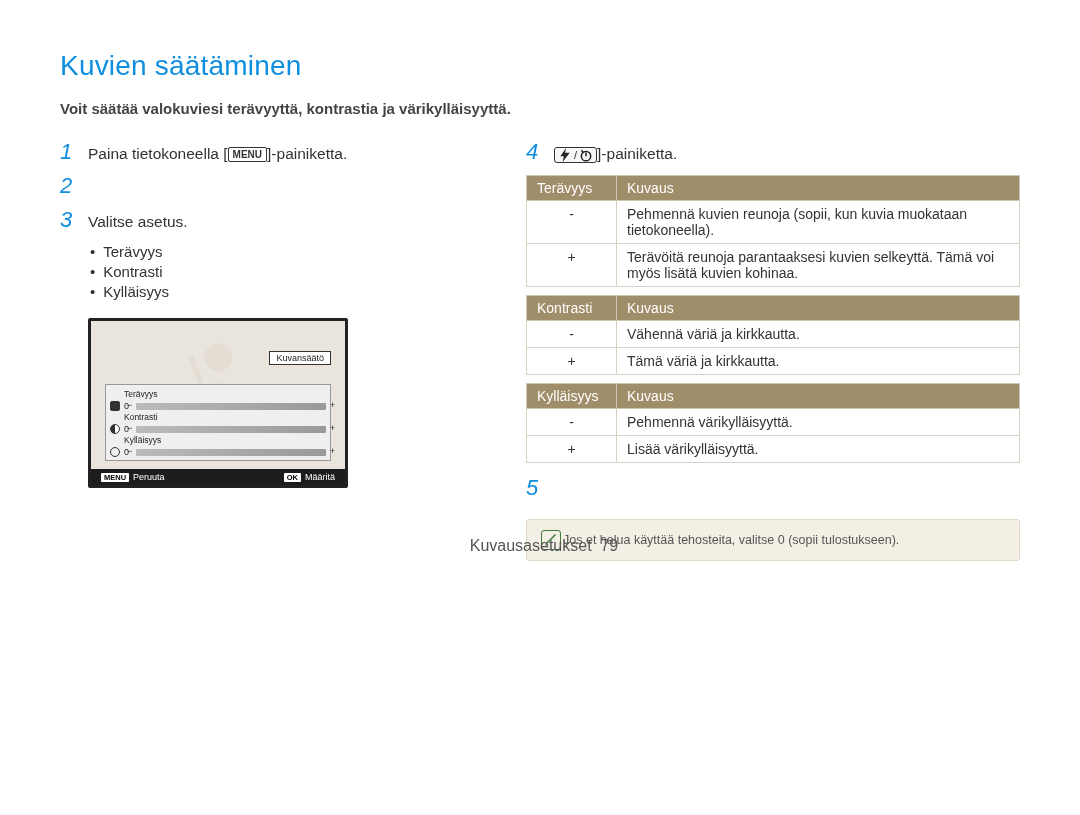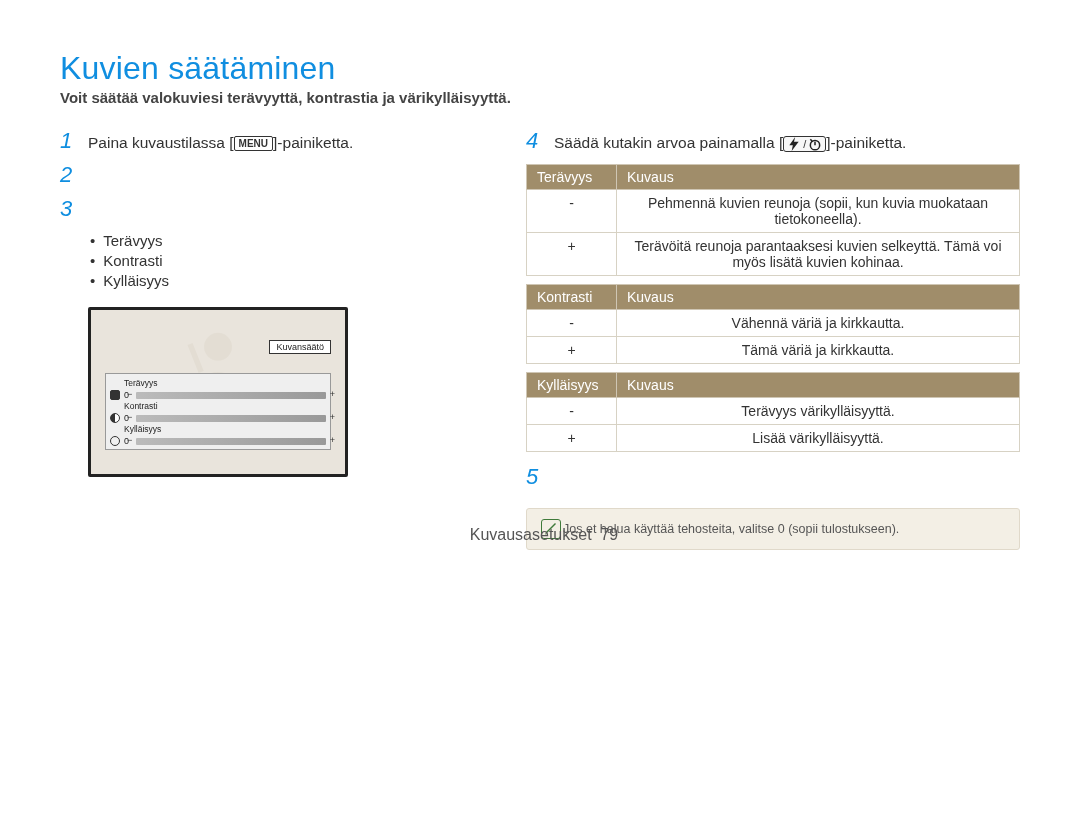--- a/index.html
+++ b/index.html
@@ -11,23 +11,23 @@
     color: #333;
   }
   .page {
     padding: 50px 60px 30px 60px;
     width: 1080px;
     position: relative;
   }
   h1 {
     color: #108ee0;
     font-weight: 400;
-    font-size: 32px;
+    font-size: 28px;
     letter-spacing: 0.2px;
-    margin-bottom: 2px;
+    margin-bottom: 18px;
   }
   .subtitle {
     color: #444;
     font-size: 15px;
     margin-bottom: 24px;
     font-weight: bold;
   }
   .cols {
     display: flex;
     gap: 36px;
@@ -168,21 +168,20 @@
     font-weight: 400;
     text-align: left;
     padding: 4px 10px;
     border: 1px solid #cfc6b4;
   }
   table.info th:first-child { width: 90px; }
   table.info td {
     border: 1px solid #d7d2c4;
     padding: 5px 10px;
     vertical-align: top;
-    text-align: center;
   }
   table.info td.sign {
     text-align: center;
     font-weight: 400;
   }
 
   .note {
     margin-top: 20px;
     border: 1px solid #e0d9ca;
     background: #f3efe5;
@@ -221,30 +220,31 @@
   <h1>Kuvien säätäminen</h1>
   <p class="subtitle">Voit säätää valokuviesi terävyyttä, kontrastia ja värikylläisyyttä.</p>
 
   <div class="cols">
 
     <div class="col-left">
 
       <div class="step">
         <span class="step-num">1</span>
         <span class="step-text">
-          <span>Paina kuvaustilassa [</span><span class="inline-icon">MENU</span><span>]-painiketta.</span>
+          <span>Paina tietokoneella [</span><span class="inline-icon">MENU</span><span>]-painiketta.</span>
         </span>
       </div>
 
       <div class="step">
         <span class="step-num">2</span>
       </div>
 
       <div class="step">
         <span class="step-num">3</span>
+        <span class="step-text">Valitse asetus.</span>
       </div>
 
       <ul class="bullets">
         <li>Terävyys</li>
         <li>Kontrasti</li>
         <li>Kylläisyys</li>
       </ul>
 
       <div class="lcd-wrap">
         <div class="lcd">
@@ -267,31 +267,39 @@
               <span class="zero">0</span>
               <span class="lcd-bar"></span>
             </div>
             <span class="lcd-head">Kylläisyys</span>
             <div class="lcd-row">
               <span class="ico"></span>
               <span class="zero">0</span>
               <span class="lcd-bar"></span>
             </div>
           </div>
+          <div class="lcd-foot">
+            <span>
+              <span class="tag">MENU</span><span>Peruuta</span>
+            </span>
+            <span>
+              <span class="tag">OK</span><span>Määritä</span>
+            </span>
+          </div>
         </div>
       </div>
 
     </div>
 
     <div class="col-right">
 
       <div class="step">
         <span class="step-num">4</span>
         <span class="step-text">
-          <span>Säädä kutakin arvoa painamalla [</span><span class="inline-icon2">
+          <span class="inline-icon2">
               <svg class="icon-pair-svg" viewBox="0 0 12 12">
                 <path d="M7 0 L2 7 H5 L4 12 L10 4 H6 Z" fill="#222"></path>
               </svg>
               <span style="font-size:11px;">/</span>
               <svg class="icon-pair-svg" viewBox="0 0 12 12">
                 <circle cx="6" cy="7" r="4" fill="none" stroke="#222" stroke-width="1.3"></circle>
                 <path d="M6 7 L6 4" stroke="#222" stroke-width="1.3"></path>
                 <path d="M2 2 L4 4" stroke="#222" stroke-width="1.3"></path>
               </svg>
           </span><span>]-painiketta.</span>
@@ -333,21 +341,21 @@
         </table>
 
       <table class="info">
         <tbody>
             <tr>
               <th>Kylläisyys</th>
               <th>Kuvaus</th>
             </tr>
         <tr>
               <td class="sign">-</td>
-              <td>Terävyys värikylläisyyttä.</td>
+              <td>Pehmennä värikylläisyyttä.</td>
             </tr>
         <tr>
               <td class="sign">+</td>
               <td>Lisää värikylläisyyttä.</td>
             </tr>
       </tbody>
         </table>
 
       <div class="step" style="margin-top:14px;">
         <span class="step-num">5</span>

